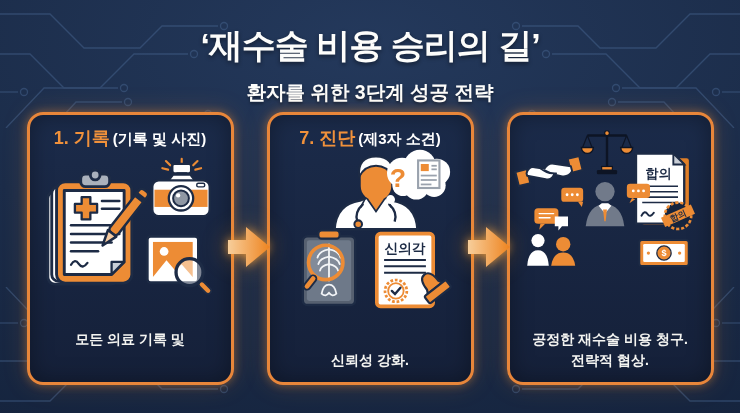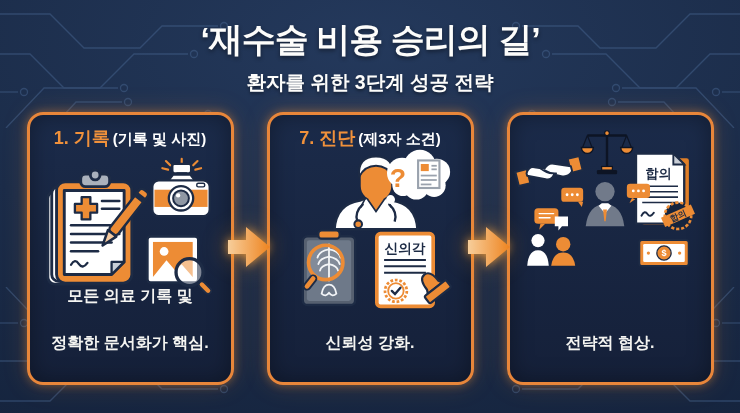--- a/index.html
+++ b/index.html
@@ -9,37 +9,37 @@
     font-family:"Liberation Sans", sans-serif;
   }
   
   .circuit{position:absolute;width:270px;height:132px;opacity:.5;pointer-events:none;}
   .circuit.tl{left:-8px;top:-4px;}
   .circuit.tr{right:-8px;top:-4px;transform:scaleX(-1);}
   .circuit.bl{left:-8px;bottom:-6px;transform:scaleY(-1);}
   .circuit.br{right:-8px;bottom:-6px;transform:scale(-1,-1);}
 
   .titles{position:absolute;top:13px;left:0;right:0;text-align:center;color:#FDFDFB;}
-  .title{font-size:34px;font-weight:bold;letter-spacing:-1px;margin:4px;text-shadow:0 2px 4px rgba(0,0,0,.45);}
+  .title{font-size:34px;font-weight:bold;letter-spacing:-1px;margin:10px;text-shadow:0 2px 4px rgba(0,0,0,.45);}
   .subtitle{font-size:19.5px;font-weight:bold;margin:6px 0 0 0;text-shadow:0 2px 3px rgba(0,0,0,.4);}
 
   .cards{position:absolute;top:112px;left:0;right:0;display:flex;justify-content:center;align-items:flex-start;}
   .card{
     width:207px;height:273px;box-sizing:border-box;flex:none;
     border:3px solid #E8863A;border-radius:16px;
     background:linear-gradient(180deg,#1B2B4A 0%,#152039 100%);
     box-shadow:0 0 10px rgba(240,140,50,.45),0 0 26px rgba(240,140,50,.18), inset 0 0 22px rgba(0,0,0,.35);
     display:flex;flex-direction:column;align-items:center;
     padding:9px 5px 12px 5px;
   }
   .card-title{margin:2px 0 0 0;font-size:18px;font-weight:bold;color:#F0913B;white-space:nowrap;}
   .card-title .note{color:#FFFFFF;font-size:15px;margin-left:3px;}
   .iconarea{position:relative;width:196px;flex:1;}
   .iconarea svg{position:absolute;overflow:visible;}
-  .desc{margin:16px;font-size:16px;font-weight:bold;color:#F4F4F1;text-align:center;line-height:1.45;}
+  .desc{margin:0;font-size:14px;font-weight:bold;color:#F4F4F1;text-align:center;line-height:1.45;}
 
   .arrowbox{width:33px;flex:none;display:flex;justify-content:center;}
   .arrow-svg{width:46px;height:54px;flex:none;margin-top:108px;
     filter:drop-shadow(0 0 5px rgba(245,160,60,.85)) drop-shadow(0 0 12px rgba(245,150,40,.4));}
 </style>
 </head>
 <body>
 
 <svg class="circuit tl" viewBox="0 0 270 132">
   <defs>
@@ -136,21 +136,20 @@
         <path d="M10 54 L27 33 L38 46 L46 38 L60 54 Z" fill="#fff"></path>
         <circle cx="56" cy="48" r="17" fill="#FFFFFF" fill-opacity=".45" stroke="#1D2B45" stroke-width="4.2"></circle>
         <g transform="rotate(-45 56 48)">
             <rect x="52" y="66" width="8" height="19" rx="4" fill="#ED8C35" stroke="#1D2B45" stroke-width="2.4"></rect>
           </g>
       </svg>
     </div>
     <p class="desc">
       <span>모든 의료 기록 및</span><br>
       <br>
-      <span>정확한 문서화가 핵심.</span>
     </p>
   </section>
 
   <div class="arrowbox">
     <svg class="arrow-svg" viewBox="0 0 44 54">
       <polygon points="0,20 18,20 18,7 42,27 18,47 18,34 0,34" fill="url(#ag)"></polygon>
     </svg>
   </div>
 
   <section class="card">
@@ -319,18 +318,18 @@
         <rect x="2" y="2" width="76" height="40" rx="4" fill="#ED8C35" stroke="#1D2B45" stroke-width="3"></rect>
         <rect x="8" y="8" width="64" height="28" rx="2" fill="#fff"></rect>
         <circle cx="40" cy="22" r="11" fill="#ED8C35" stroke="#1D2B45" stroke-width="2"></circle>
         <text x="40" y="27" text-anchor="middle" font-size="14" font-weight="bold" fill="#fff">$</text>
         <circle cx="16" cy="22" r="2.5" fill="#ED8C35"></circle>
           <circle cx="64" cy="22" r="2.5" fill="#ED8C35"></circle>
       </svg>
     </div>
     <p class="desc">
       <br>
-      <br>
+      <span>공정한 재수술 비용 청구.</span><br>
       <span>전략적 협상.</span>
     </p>
   </section>
 
 </main>
 
 </body></html>

